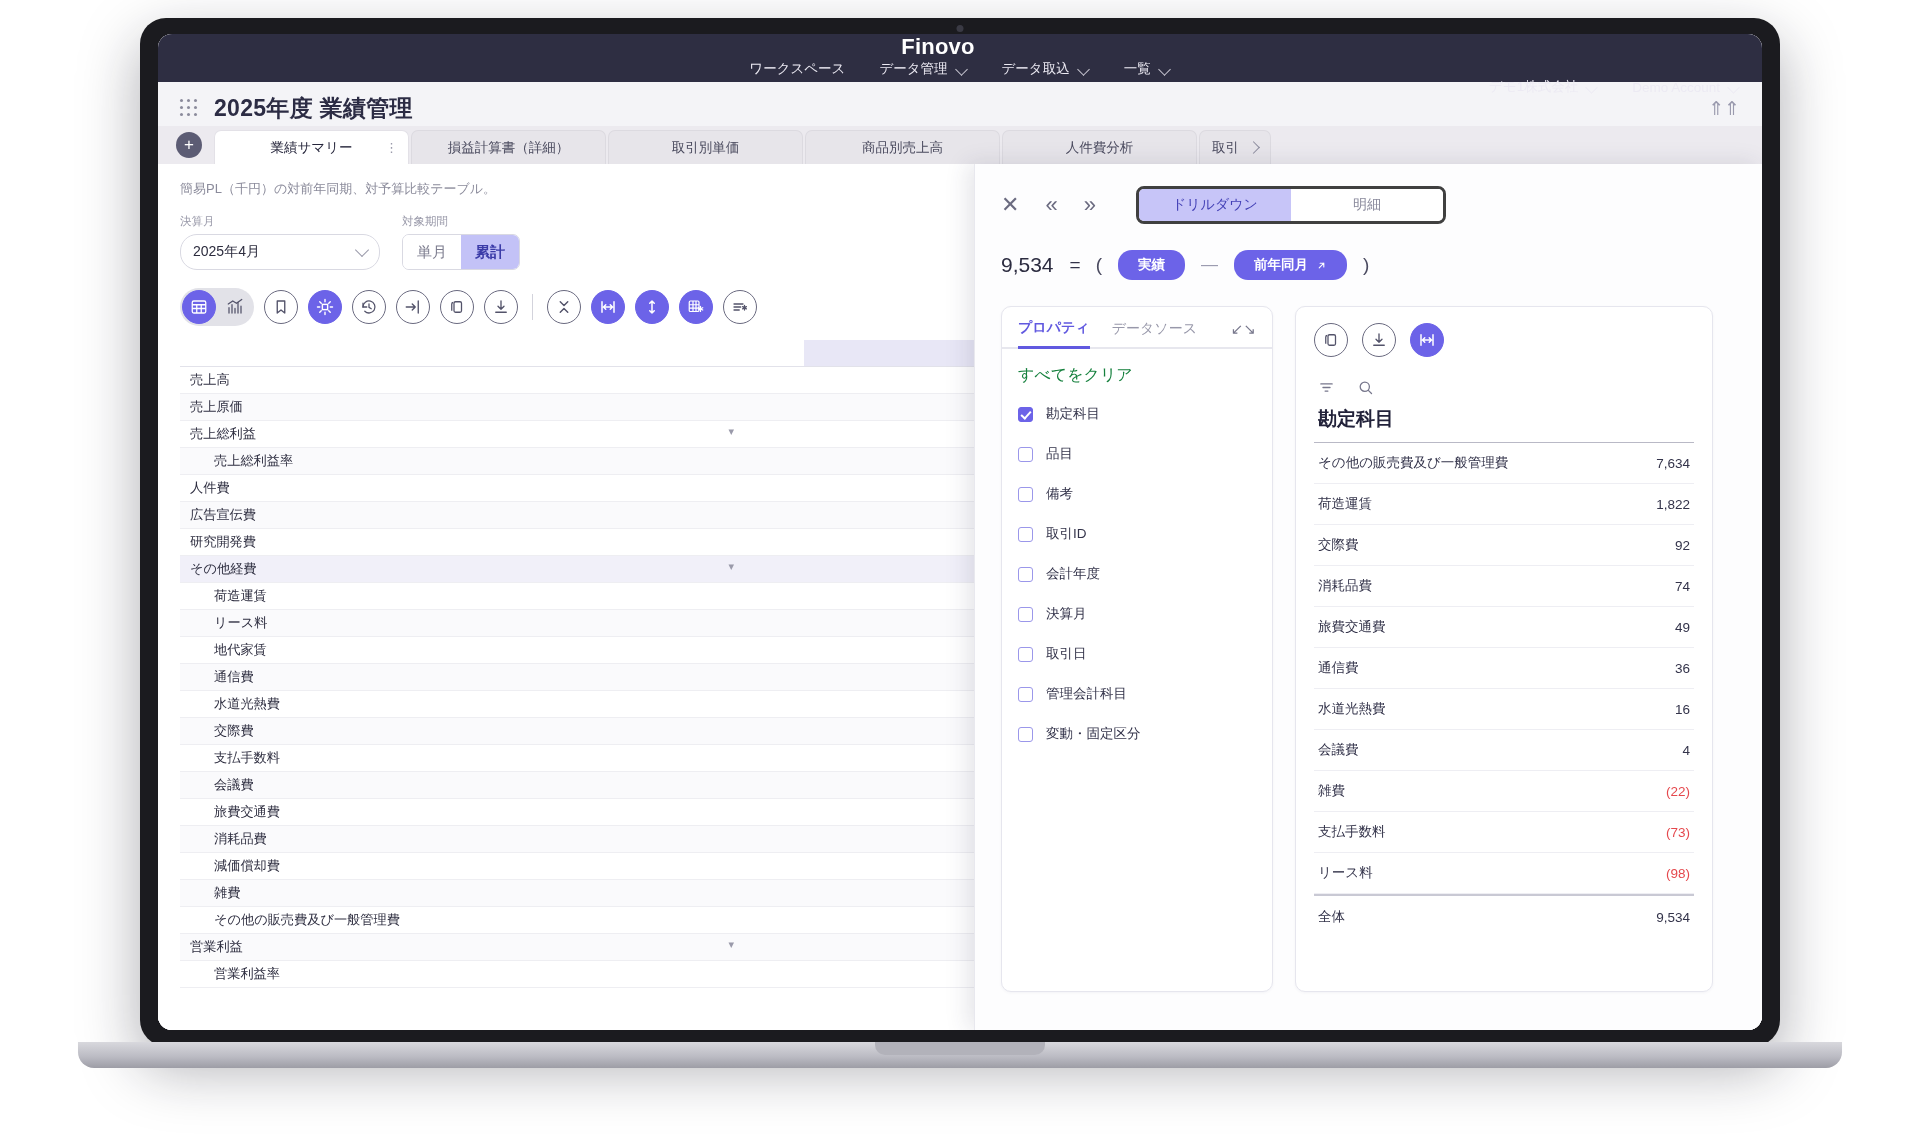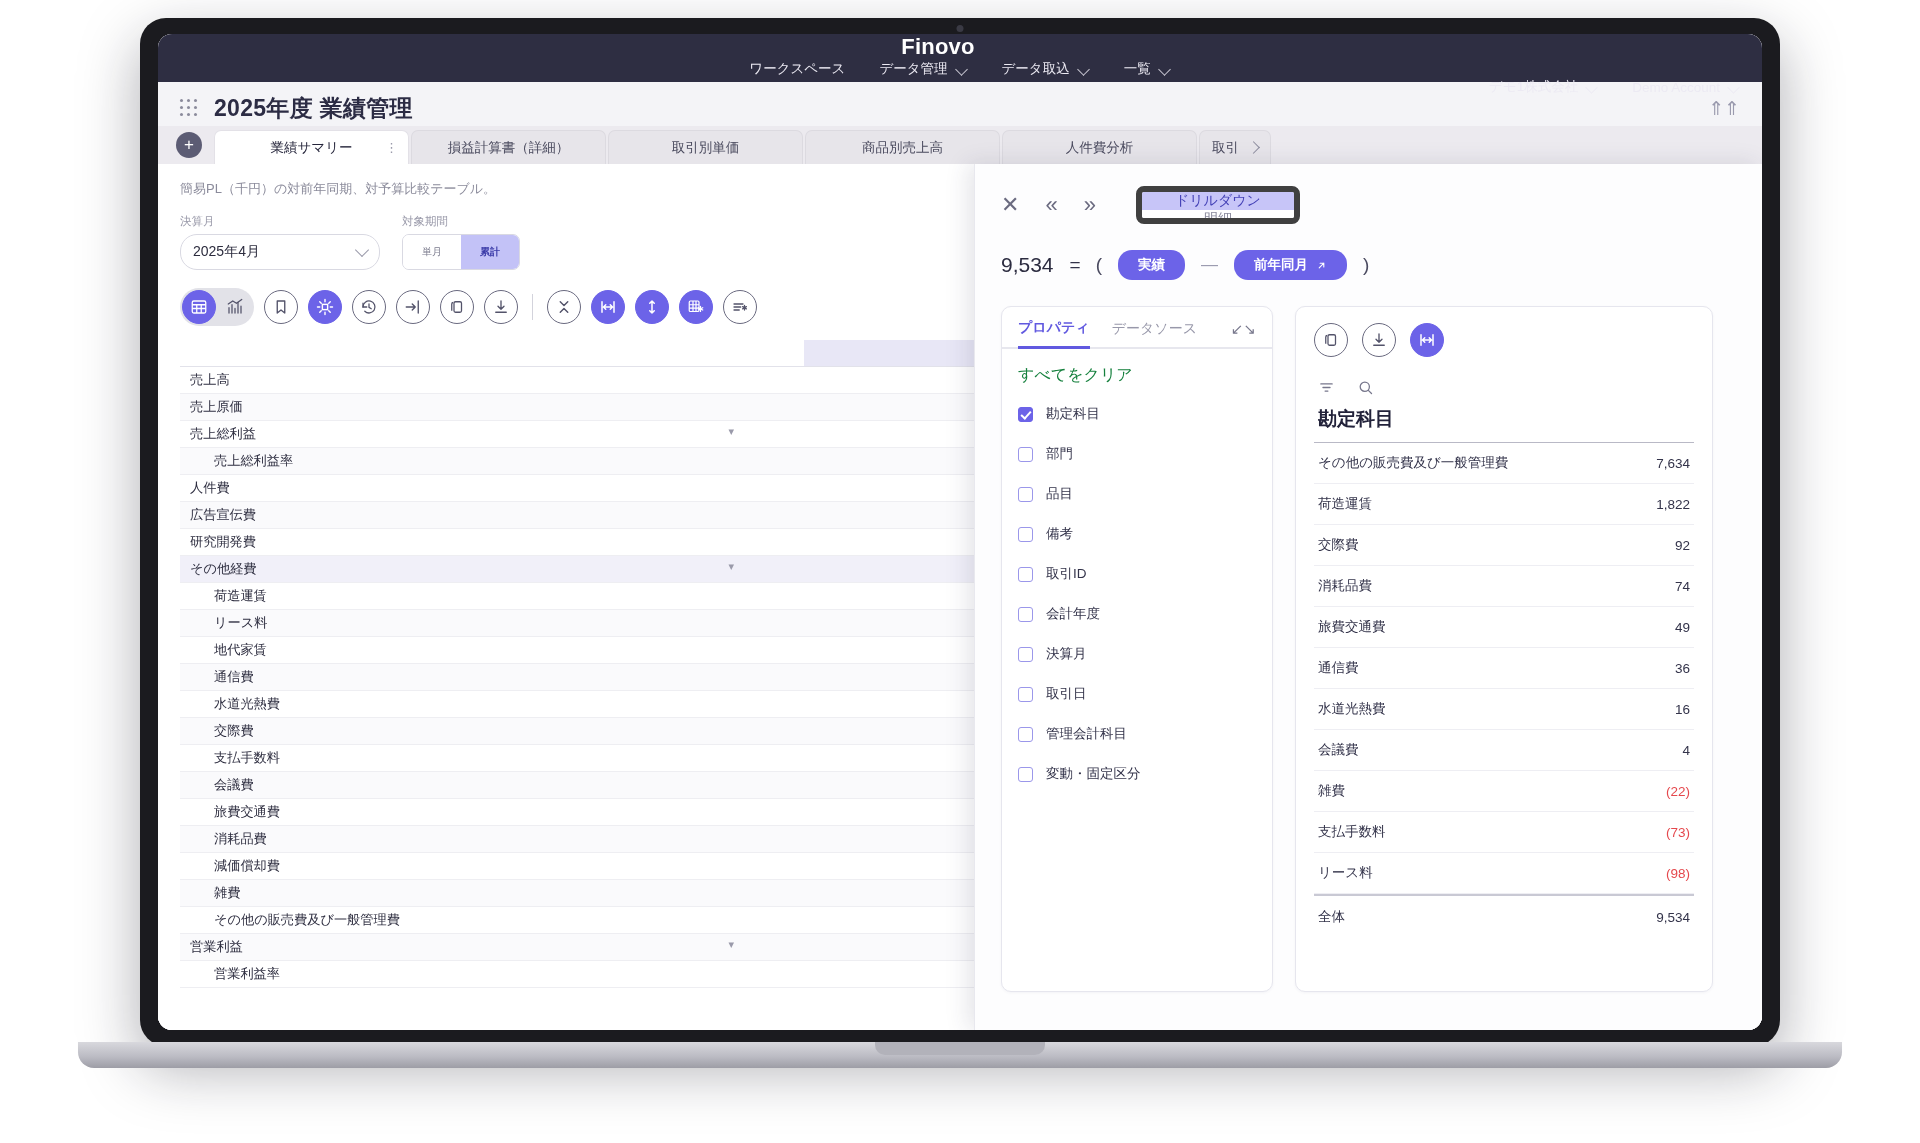--- a/index.html
+++ b/index.html
@@ -108,21 +108,21 @@
 
   .filters { display: flex; align-items: flex-end; gap: 22px; margin-bottom: 18px; }
   .field-label { font-size: 11.5px; color: #9a9aaa; margin-bottom: 5px; }
   .select {
     width: 200px; height: 36px; border: 1px solid #d9d9e2; border-radius: 17px;
     background: #fff; display: flex; align-items: center; padding: 0 12px;
     font-size: 14px; color: #2c2c3e; cursor: pointer;
   }
   .select .chev2 { margin-left: auto; width: 10px; height: 10px; border-right: 1.6px solid #9a9aaa; border-bottom: 1.6px solid #9a9aaa; transform: rotate(45deg); margin-top:-4px;}
   .seg { display: flex; border: 1px solid #d9d9e2; border-radius: 7px; overflow: hidden; height: 36px;}
-  .seg div { width: 58px; display: flex; align-items: center; justify-content: center; font-size: 10px; color: #7c7c8e; cursor: pointer; background: #fff; text-align: center;}
+  .seg div { width: 58px; display: flex; align-items: center; justify-content: center; font-size: 15px; color: #7c7c8e; cursor: pointer; background: #fff; text-align: center;}
   .seg div.on { background: #c3c2f7; color: #3b3ba8; font-weight: 700; }
 
   .toolbar { display: flex; align-items: center; gap: 10px; margin-bottom: 14px; }
   .tb-pill { display: flex; align-items: center; background: #e2e2e8; border-radius: 20px; padding: 2px; gap: 2px; }
   .ibtn {
     width: 34px; height: 34px; border-radius: 50%;
     display: flex; align-items: center; justify-content: center; cursor: pointer;
     border: 1.5px solid #6a6a80; color: #53536a; background: #fff; flex: none;
   }
   .ibtn.flat { border: none; background: transparent; }
@@ -153,21 +153,21 @@
   .drawer {
     position: absolute; right: 0; top: 0;
     width: 788px; height: 100%;
     background: #fdfdfe;
     box-shadow: -6px 0 22px rgba(50,50,80,.13);
     border-left: 1px solid #e8e8ee;
     padding: 22px 24px 0 26px;
   }
   .dw-top { display: flex; align-items: center; gap: 26px; margin-bottom: 26px; }
   .dw-icon { color: #6b6b80; cursor: pointer; font-size: 22px; line-height: 1; }
-  .dw-seg { margin-left: 14px; display: flex; border: 6px solid #404040; border-radius: 8px; overflow: hidden; height: 38px; flex-direction: column; }
+  .dw-seg { margin-left: 14px; display: flex; border: 3px solid #404040; border-radius: 8px; overflow: hidden; height: 38px; }
   .dw-seg div { width: 152px; display: flex; align-items: center; justify-content: center; font-size: 14px; color: #8a8a9c; background:#fff; cursor: pointer;}
   .dw-seg div.on { background: #c7c5f8; color: #4340b6; }
 
   .formula { display: flex; align-items: center; gap: 16px; margin-bottom: 26px; }
   .formula .val { font-size: 21px; color: #2c2c40; font-weight: 400; }
   .eq { color: #33334a; font-size: 19px; letter-spacing: -1px; }
   .paren { color: #4b4b60; font-size: 19px; }
   .chip {
     background: #6c63e8; color: #fff; font-size: 13.5px; font-weight: 700;
     border-radius: 14px; padding: 6px 20px; display: flex; align-items: center; gap: 8px; cursor: pointer;
@@ -581,24 +581,20 @@
                 <div class="props-tabs" id="propTabs">
                     <div class="ptab on">プロパティ</div>
                     <div class="ptab">データソース</div>
                   <div class="shrink-icon">↙↘</div>
                 </div>
                 <div class="clear-all">すべてをクリア</div>
                 <div id="propList">
                     <div class="chkrow">
      <span class="chk on"></span>
      <span>勘定科目</span>
-   </div>
-                    <div class="chkrow">
-     <span class="chk"></span>
-     <span>部門</span>
    </div>
                     <div class="chkrow">
      <span class="chk"></span>
      <span>品目</span>
    </div>
                     <div class="chkrow">
      <span class="chk"></span>
      <span>備考</span>
    </div>
                     <div class="chkrow">

